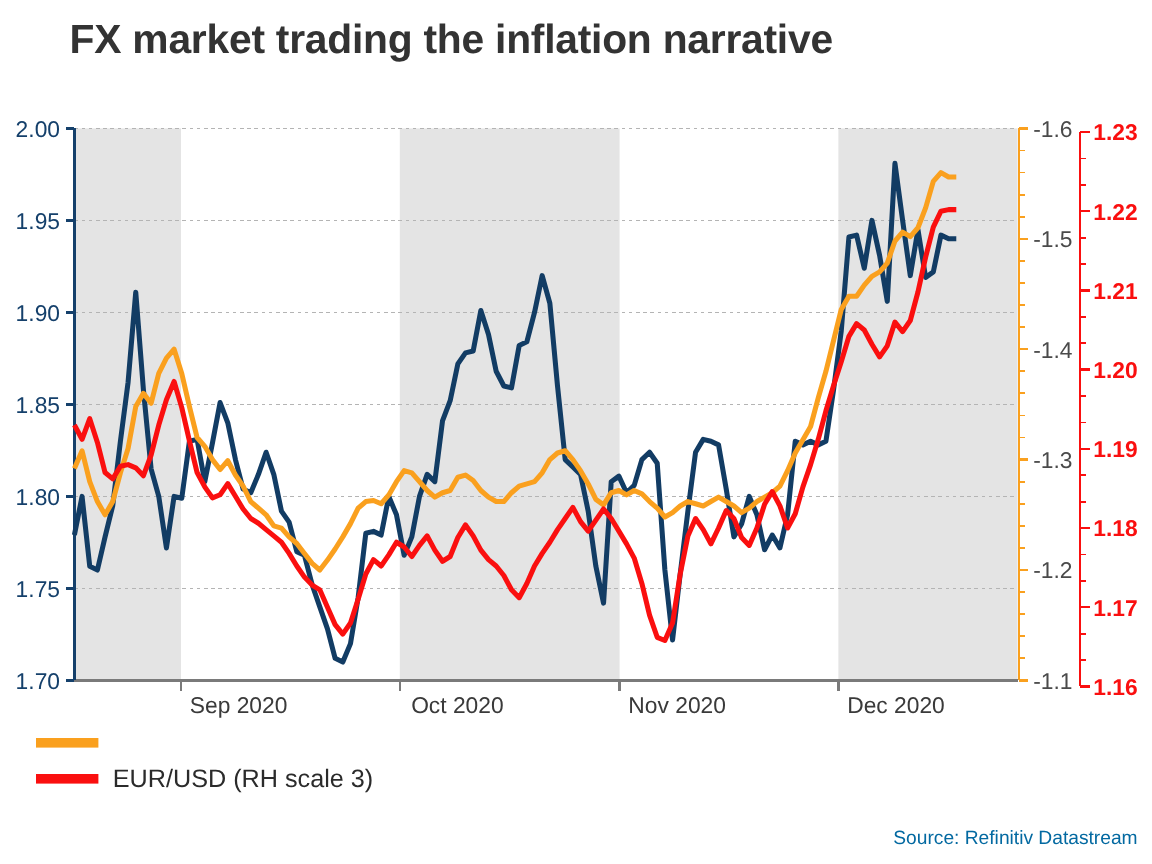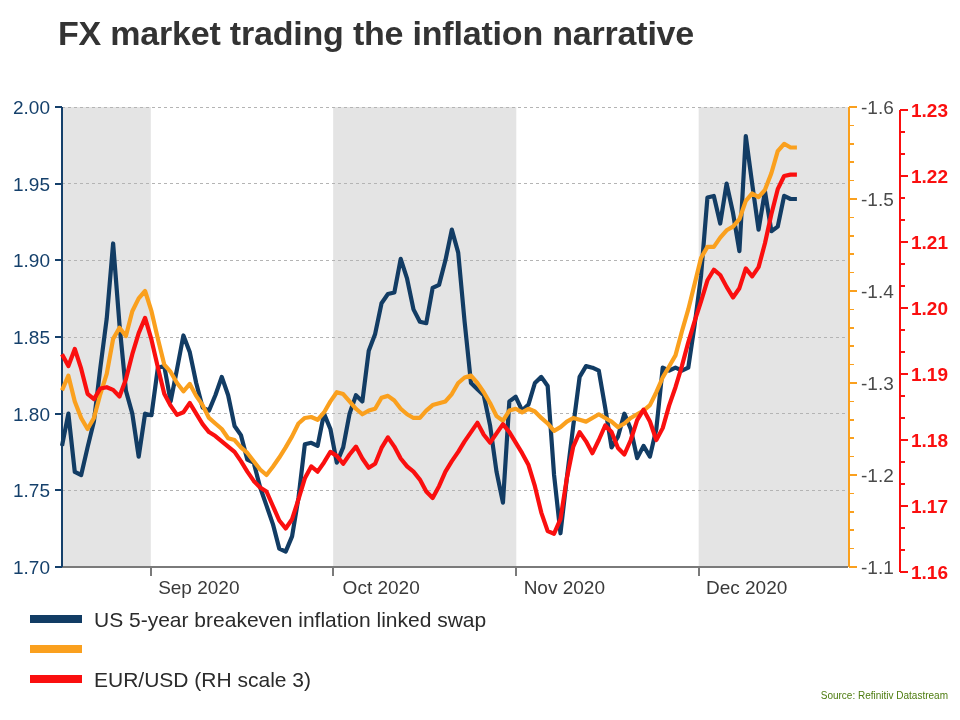--- a/index.html
+++ b/index.html
@@ -14,21 +14,21 @@
     font-size:34px;font-weight:bold;color:#333333;
     letter-spacing:-0.2px;white-space:nowrap;
   }
   .sub{
     position:absolute;left:58px;top:62px;
     font-size:23px;font-weight:normal;color:#3a3a3a;
     white-space:nowrap;
   }
   .src{
     position:absolute;right:12px;top:690px;
-    font-size:10px;color:#4d7c0f;white-space:nowrap;
+    font-size:16px;color:#0369a1;white-space:nowrap;
   }
   .legend{position:absolute;left:30px;top:604px;}
   .lg-row{display:flex;align-items:center;height:30px;}
   .lg-swatch{width:52px;height:8px;margin-right:12px;flex:0 0 auto;}
   .lg-label{font-size:21px;color:#2b2b2b;white-space:nowrap;line-height:1;}
   svg{display:block;position:absolute;left:0;top:0;}
   .tick-lbl{font-family:"Liberation Sans", sans-serif;}
 </style>
 </head>
 <body>
@@ -136,24 +136,20 @@
       <line x1="900" y1="132" x2="905" y2="132" stroke="#fa0f0f" stroke-width="1.5" shape-rendering="crispEdges"></line>
       <line x1="900" y1="110" x2="908" y2="110" stroke="#fa0f0f" stroke-width="2" shape-rendering="crispEdges"></line>
       <text x="911" y="117" fill="#fa0f0f" font-size="19" text-anchor="start" font-weight="bold" font-family="&quot;Liberation Sans&quot;, sans-serif" class="tick-lbl">1.23</text>
       <path d="M62.00 445.87 L68.39 413.67 L74.78 471.93 L81.17 475.00 L87.56 447.40 L93.95 421.33 L100.34 367.67 L106.73 318.60 L113.12 243.47 L119.51 324.73 L125.91 390.67 L132.30 413.67 L138.69 456.60 L145.08 413.67 L151.47 415.20 L157.86 367.67 L164.25 366.13 L170.64 401.40 L177.03 369.20 L183.42 335.47 L189.81 352.33 L196.20 383.00 L202.59 407.53 L208.98 410.60 L215.37 395.27 L221.76 376.87 L228.15 395.27 L234.54 425.93 L240.93 435.13 L247.33 459.67 L253.72 462.73 L260.11 487.27 L266.50 505.67 L272.89 524.07 L279.28 548.60 L285.67 551.67 L292.06 536.33 L298.45 498.00 L304.84 444.33 L311.23 442.80 L317.62 445.87 L324.01 413.67 L330.40 429.00 L336.79 462.73 L343.18 447.40 L349.57 413.67 L355.96 395.27 L362.35 401.40 L368.75 350.80 L375.14 333.93 L381.53 303.27 L387.92 294.07 L394.31 292.53 L400.70 258.80 L407.09 278.73 L413.48 309.40 L419.87 321.67 L426.26 323.20 L432.65 287.93 L439.04 284.87 L445.43 260.33 L451.82 229.67 L458.21 252.67 L464.60 321.67 L470.99 383.00 L477.38 389.13 L483.77 395.27 L490.16 425.93 L496.56 471.93 L502.95 502.60 L509.34 401.40 L515.73 396.80 L522.12 410.60 L528.51 404.47 L534.90 383.00 L541.29 376.87 L547.68 386.07 L554.07 475.00 L560.46 533.27 L566.85 478.07 L573.24 425.93 L579.63 376.87 L586.02 366.13 L592.41 367.67 L598.80 370.73 L605.19 407.53 L611.58 447.40 L617.98 436.67 L624.37 413.67 L630.76 429.00 L637.15 458.13 L643.54 445.87 L649.93 456.60 L656.32 429.00 L662.71 367.67 L669.10 370.73 L675.49 367.67 L681.88 370.73 L688.27 367.67 L694.66 324.73 L701.05 275.67 L707.44 197.47 L713.83 195.93 L720.22 223.53 L726.61 183.67 L733.00 212.80 L739.40 251.13 L745.79 136.13 L752.18 183.67 L758.57 229.67 L764.96 191.33 L771.35 231.20 L777.74 226.60 L784.13 195.93 L790.52 199.00 L796.91 199.00 " fill="none" stroke="#123c64" stroke-width="4.2" stroke-linejoin="round" stroke-linecap="butt"></path>
       <path d="M62.00 390.36 L68.39 375.64 L74.78 401.40 L81.17 417.96 L87.56 429.00 L93.95 417.96 L100.34 394.04 L106.73 373.80 L113.12 338.84 L119.51 327.80 L125.91 336.08 L132.30 311.24 L138.69 298.36 L145.08 291.00 L151.47 311.24 L157.86 338.84 L164.25 364.60 L170.64 371.96 L177.03 383.00 L183.42 391.28 L189.81 383.92 L196.20 395.88 L202.59 405.08 L208.98 417.96 L215.37 423.48 L221.76 429.00 L228.15 438.20 L234.54 440.04 L240.93 447.40 L247.33 452.92 L253.72 461.20 L260.11 469.48 L266.50 475.00 L272.89 466.72 L279.28 457.52 L285.67 447.40 L292.06 436.36 L298.45 423.48 L304.84 417.96 L311.23 417.04 L317.62 419.80 L324.01 412.44 L330.40 401.40 L336.79 392.20 L343.18 394.04 L349.57 401.40 L355.96 408.76 L362.35 414.28 L368.75 410.60 L375.14 408.76 L381.53 397.72 L387.92 395.88 L394.31 400.48 L400.70 408.76 L407.09 414.28 L413.48 417.96 L419.87 417.96 L426.26 410.60 L432.65 405.08 L439.04 403.24 L445.43 401.40 L451.82 394.04 L458.21 383.00 L464.60 377.48 L470.99 375.64 L477.38 383.00 L483.77 392.20 L490.16 403.24 L496.56 416.12 L502.95 420.72 L509.34 410.60 L515.73 408.76 L522.12 412.44 L528.51 408.76 L534.90 411.52 L541.29 417.96 L547.68 423.48 L554.07 430.84 L560.46 427.16 L566.85 421.64 L573.24 417.96 L579.63 419.80 L586.02 421.64 L592.41 417.96 L598.80 414.28 L605.19 417.96 L611.58 421.64 L617.98 427.16 L624.37 423.48 L630.76 417.96 L637.15 414.28 L643.54 410.60 L649.93 405.08 L656.32 392.20 L662.71 377.48 L669.10 366.44 L675.49 355.40 L681.88 331.48 L688.27 309.40 L694.66 283.64 L701.05 257.88 L707.44 246.84 L713.83 246.84 L720.22 237.64 L726.61 230.28 L733.00 226.60 L739.40 219.24 L745.79 200.84 L752.18 193.48 L758.57 197.16 L764.96 189.80 L771.35 173.24 L777.74 151.16 L784.13 143.80 L790.52 147.48 L796.91 147.48 " fill="none" stroke="#faa01e" stroke-width="4.2" stroke-linejoin="round" stroke-linecap="butt"></path>
       <path d="M62.00 354.20 L68.39 366.08 L74.78 348.92 L81.17 368.72 L87.56 393.80 L93.95 399.08 L100.34 388.52 L106.73 387.20 L113.12 389.84 L119.51 396.44 L125.91 379.28 L132.30 354.20 L138.69 333.08 L145.08 317.90 L151.47 339.68 L157.86 367.40 L164.25 393.80 L170.64 405.68 L177.03 414.92 L183.42 412.28 L189.81 403.04 L196.20 413.60 L202.59 424.16 L208.98 432.08 L215.37 436.04 L221.76 441.32 L228.15 446.60 L234.54 451.88 L240.93 461.12 L247.33 471.68 L253.72 480.92 L260.11 487.52 L266.50 491.48 L272.89 506.00 L279.28 520.52 L285.67 528.44 L292.06 519.20 L298.45 499.40 L304.84 478.28 L311.23 466.40 L317.62 471.68 L324.01 462.44 L330.40 451.88 L336.79 455.84 L343.18 463.76 L349.57 454.52 L355.96 446.60 L362.35 458.48 L368.75 467.72 L375.14 463.76 L381.53 447.92 L387.92 437.36 L394.31 446.60 L400.70 458.48 L407.09 466.40 L413.48 471.68 L419.87 479.60 L426.26 491.48 L432.65 498.08 L439.04 486.20 L445.43 471.68 L451.82 461.12 L458.21 451.88 L464.60 441.32 L470.99 432.08 L477.38 422.84 L483.77 434.72 L490.16 442.64 L496.56 433.40 L502.95 424.16 L509.34 432.08 L515.73 442.64 L522.12 453.20 L528.51 465.08 L534.90 486.20 L541.29 512.60 L547.68 531.08 L554.07 533.72 L560.46 519.20 L566.85 478.28 L573.24 446.60 L579.63 432.08 L586.02 441.32 L592.41 453.20 L598.80 440.00 L605.19 425.48 L611.58 432.08 L617.98 447.92 L624.37 454.52 L630.76 440.00 L637.15 420.20 L643.54 409.64 L649.93 421.52 L656.32 440.00 L662.71 428.12 L669.10 405.68 L675.49 387.20 L681.88 366.08 L688.27 342.32 L694.66 321.20 L701.05 301.40 L707.44 280.28 L713.83 269.72 L720.22 275.00 L726.61 286.88 L733.00 297.44 L739.40 288.20 L745.79 268.40 L752.18 276.32 L758.57 267.08 L764.96 243.32 L771.35 214.28 L777.74 189.20 L784.13 176.00 L790.52 174.68 L796.91 174.68 " fill="none" stroke="#fa0f0f" stroke-width="4.2" stroke-linejoin="round" stroke-linecap="butt"></path>
     </svg>
 
   <div class="legend">
     <div class="lg-row">
-      <div class="lg-swatch" style="background:#123c64"></div>
-      <div class="lg-label">US 5-year breakeven inflation linked swap</div>
-    </div>
-    <div class="lg-row">
       <div class="lg-swatch" style="background:#faa01e"></div>
     </div>
     <div class="lg-row">
       <div class="lg-swatch" style="background:#fa0f0f"></div>
       <div class="lg-label">EUR/USD (RH scale 3)</div>
     </div>
   </div>
 
   <div class="src">Source: Refinitiv Datastream</div>
 </div>

